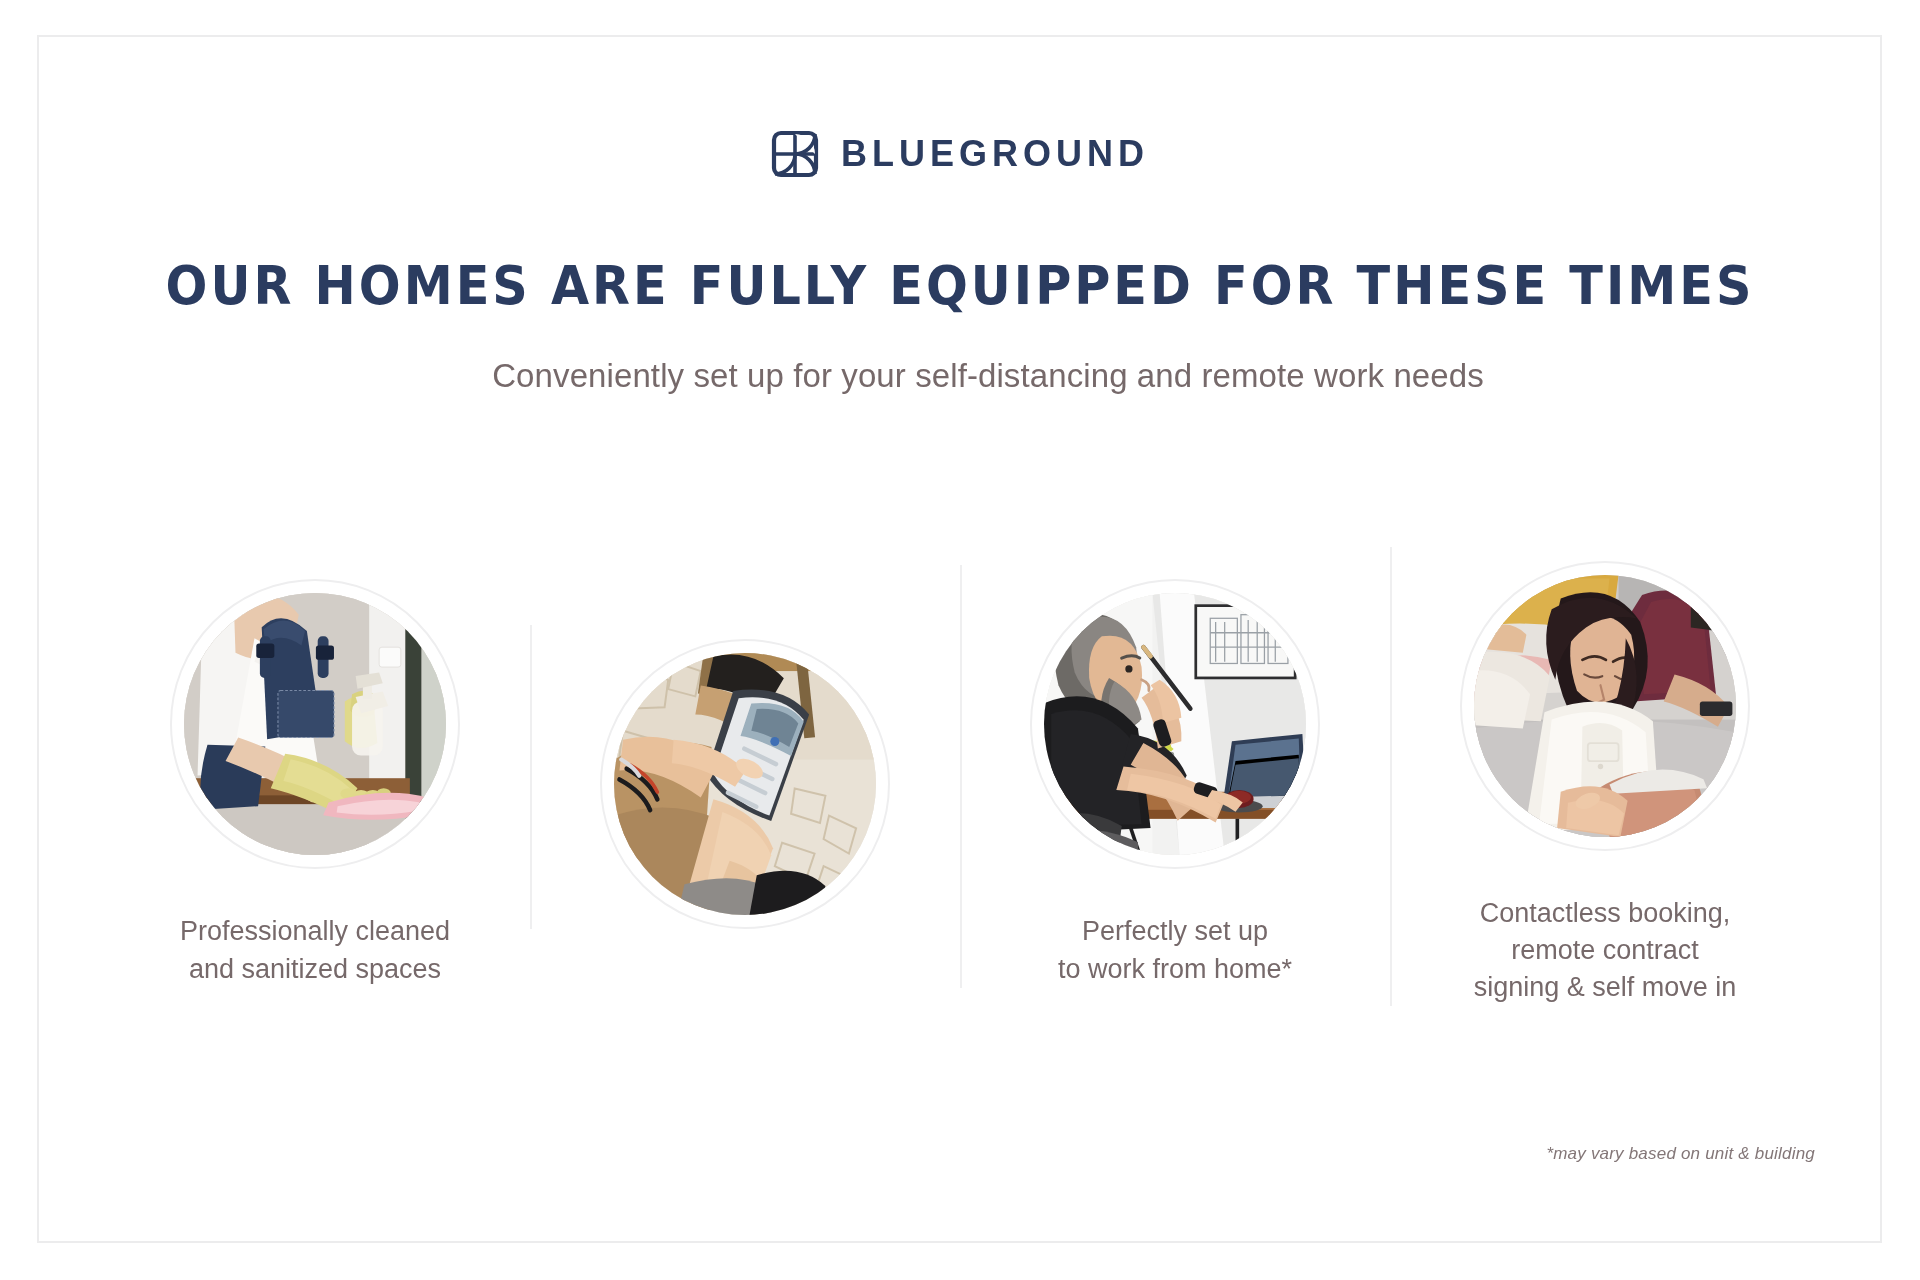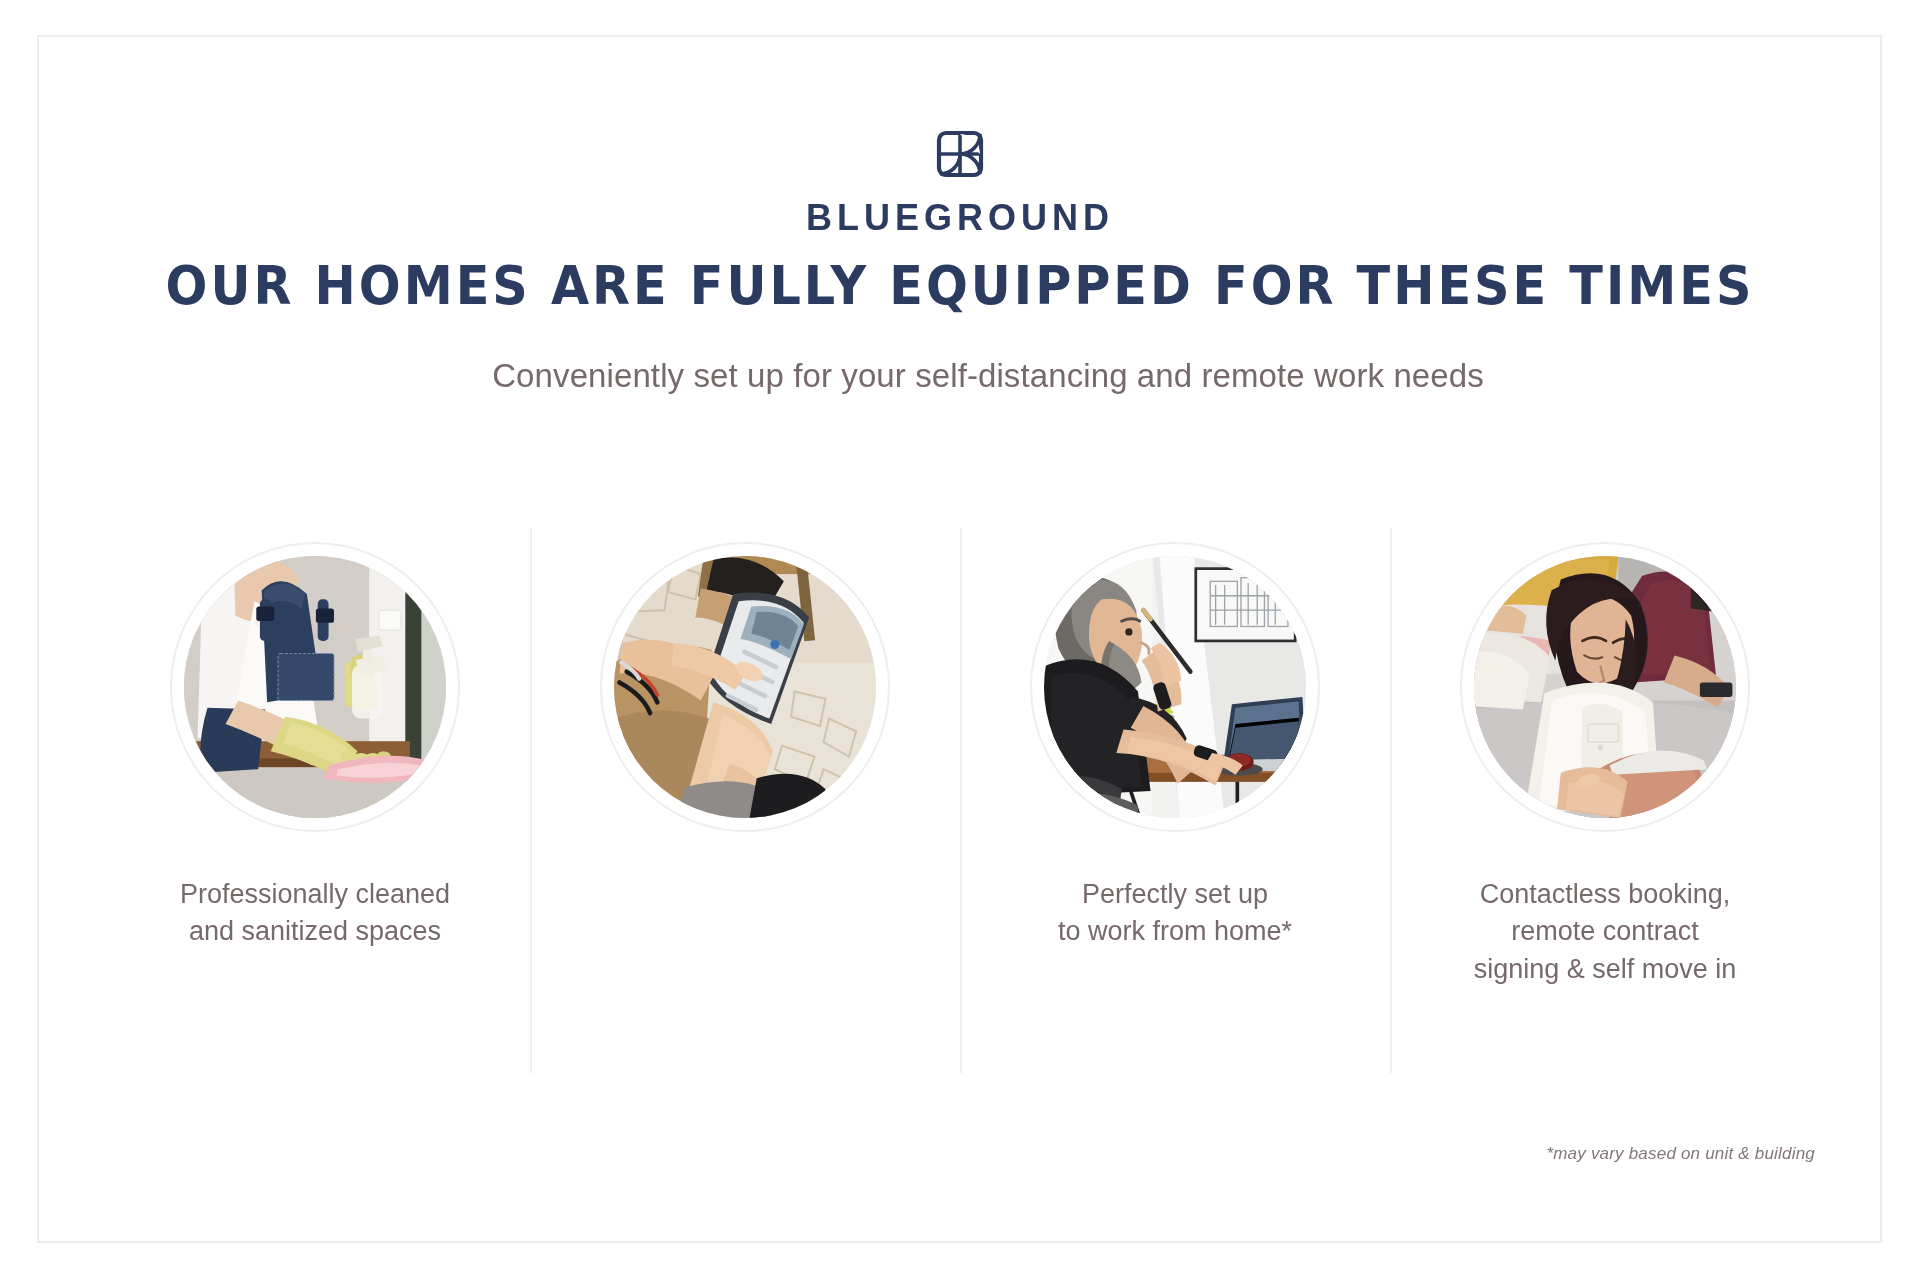--- a/index.html
+++ b/index.html
@@ -33,21 +33,20 @@
   
   .logo-row {
     position: absolute;
     left: 0;
     top: 130px;
     width: 1920px;
     display: flex;
     align-items: center;
     justify-content: center;
     gap: 22px;
-    flex-direction: column;
   }
   .logo-mark {
     width: 48px;
     height: 48px;
     display: block;
   }
   .logo-word {
     font-family: "Liberation Sans", sans-serif;
     font-size: 36px;
     font-weight: 700;
@@ -89,25 +88,26 @@
     color: #76696a;
     line-height: 1.3;
     white-space: nowrap;
     margin-left: 28px;
   }
 
   
   .features {
     position: absolute;
     left: 100px;
-    top: 528px;
+    top: 504px;
     width: 1720px;
     height: 545px;
     display: flex;
     flex-direction: row;
+    align-items: center;
   }
   .feature {
     position: relative;
     flex: 1 1 0;
     display: flex;
     flex-direction: column;
     align-items: center;
     padding: 0 12px;
   }
   .feature + .feature::before {

